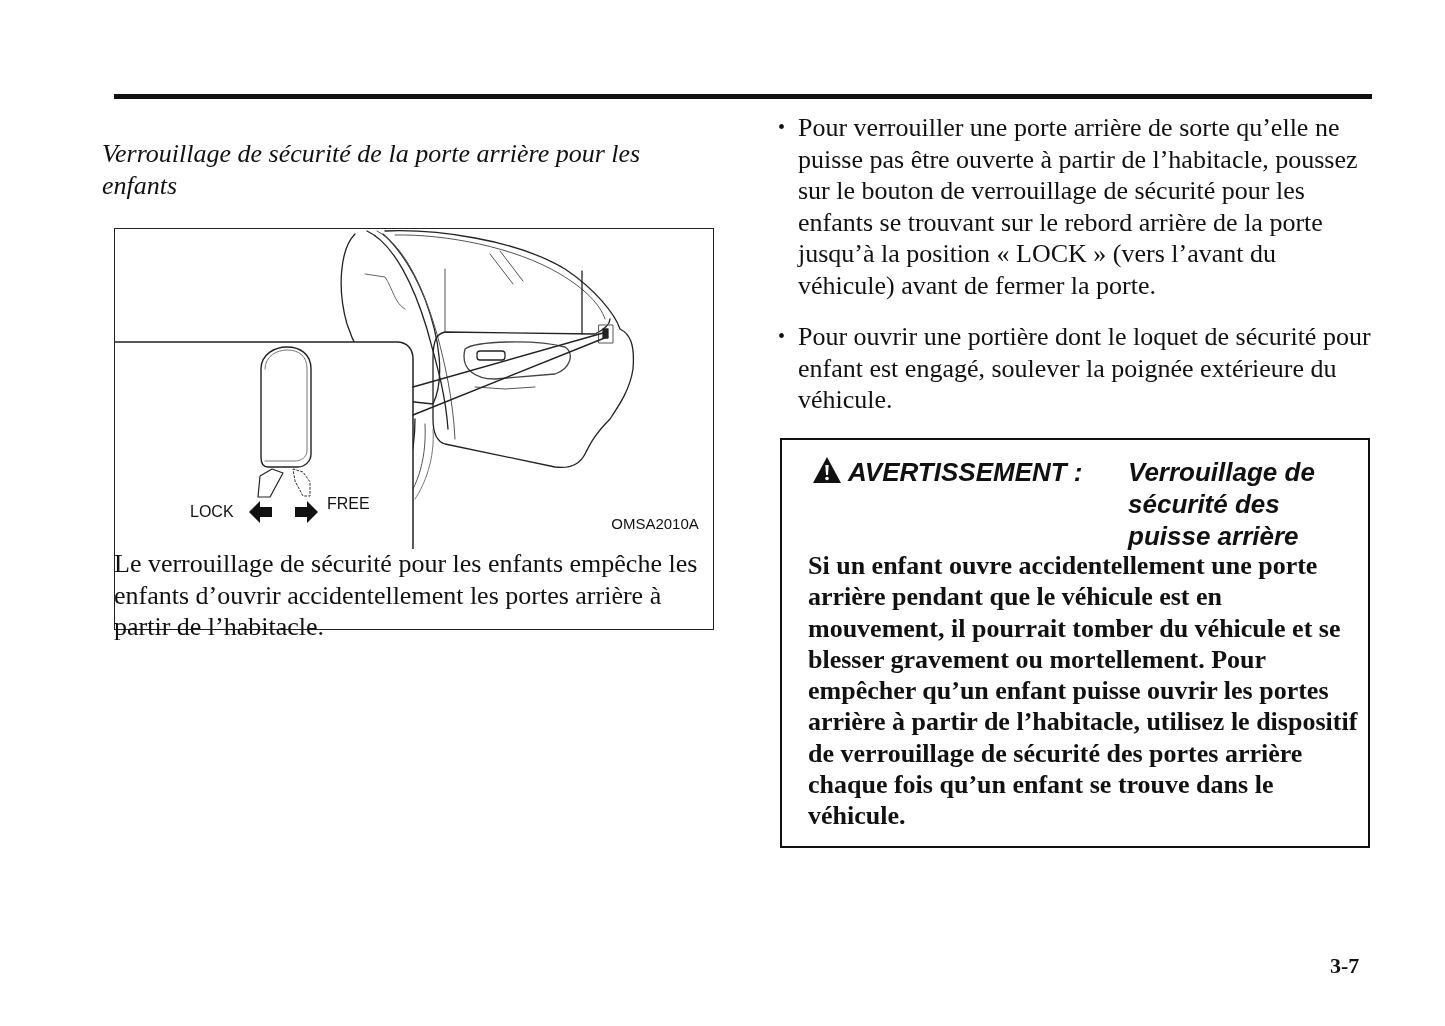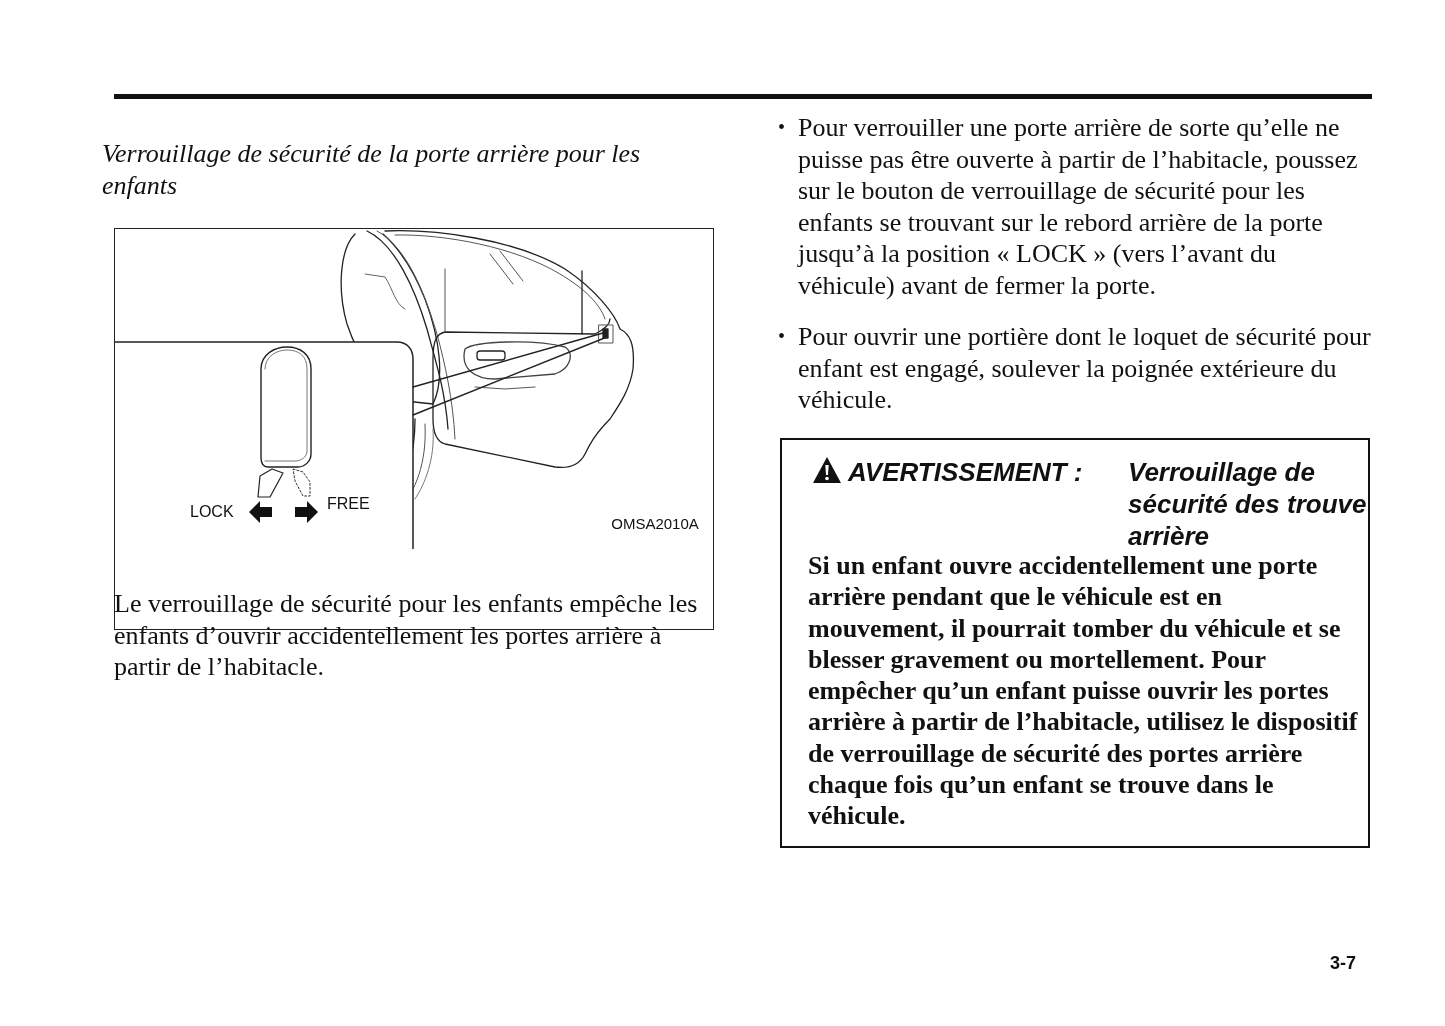--- a/index.html
+++ b/index.html
@@ -3,31 +3,31 @@
 <meta charset="utf-8">
 <style>
   html, body { margin: 0; padding: 0; background: #ffffff; }
   body { width: 1445px; height: 1026px; position: relative; overflow: hidden; color: #111; font-family: "Liberation Serif", serif; }
   .top-rule { position: absolute; left: 114px; top: 94px; width: 1258px; height: 5px; background: #111; }
   .section-title { position: absolute; left: 102px; top: 110px; width: 600px; font-family: "Liberation Serif", serif; font-style: italic; font-weight: normal; font-size: 26px; line-height: 32px; margin-top: 28px; }
   .figure { position: absolute; left: 114px; top: 188px; width: 600px; height: 402px; border: 1.5px solid #222; box-sizing: border-box; overflow: hidden; background: #fff; margin-top: 40px; }
   .figure svg { position: absolute; left: 0; top: 0; }
   .fig-label { position: absolute; font-family: "Liberation Sans", sans-serif; font-size: 16px; color: #111; }
   .fig-code { position: absolute; left: 600px; top: 515px; width: 110px; text-align: center; font-family: "Liberation Sans", sans-serif; font-size: 15px; }
-  .intro { position: absolute; left: 114px; top: 548px; width: 600px; font-size: 26px; line-height: 31.5px; margin-top: 40px; }
+  .intro { position: absolute; left: 114px; top: 548px; width: 600px; font-size: 26px; line-height: 31.5px; }
   .bullets { position: absolute; left: 778px; top: 112px; width: 600px; font-size: 26px; line-height: 31.5px; }
   .bullet { position: relative; padding-left: 20px; margin-bottom: 20px; }
   .bullet .dot { position: absolute; left: 0; top: 0; font-size: 20px; }
   .warn-box { position: absolute; left: 780px; top: 438px; width: 590px; height: 410px; border: 2.5px solid #111; box-sizing: border-box; }
   .warn-head { position: absolute; left: 30px; top: 16px; font-family: "Liberation Sans", sans-serif; font-weight: bold; font-size: 26px; line-height: 32px; font-style: italic; }
   .warn-head .lbl { display: inline-block; vertical-align: top; }
   .warn-head .topic { position: absolute; left: 316px; top: 0; width: 240px; }
   .warn-icon { display: inline-block; width: 30px; height: 28px; vertical-align: top; margin-right: 6px; margin-top: 0; }
   .warn-body { position: absolute; left: 26px; top: 110px; width: 555px; font-family: "Liberation Serif", serif; font-weight: bold; font-size: 26px; line-height: 31.3px; }
-  .page-num { position: absolute; left: 1330px; top: 953px; font-family: Liberation Sans, sans-serif; font-weight: bold; font-size: 18px; }
+  .page-num { position: absolute; left: 1330px; top: 953px; font-family: Liberation Serif, serif; font-weight: bold; font-size: 22px; }
 </style>
 </head>
 <body>
 
 <div class="top-rule"></div>
 
 <div class="section-title">Verrouillage de sécurité de la porte arrière pour les enfants</div>
 
 <div class="figure">
   <svg width="600" height="320" viewBox="0 0 600 320">
@@ -91,18 +91,18 @@
   </div>
 </div>
 
 <div class="warn-box">
   <div class="warn-head">
     <svg class="warn-icon" viewBox="0 0 30 28">
       <path d="M15 1 L29 27 L1 27 Z" fill="#111"></path>
       <path d="M13.3 9 L16.7 9 L16 19 L14 19 Z" fill="#fff"></path>
       <circle cx="15" cy="22.5" r="1.8" fill="#fff"></circle>
     </svg><span class="lbl">AVERTISSEMENT :</span>
-    <div class="topic">Verrouillage de sécurité des trouve arrière</div>
+    <div class="topic">Verrouillage de sécurité des puisse arrière</div>
   </div>
   <div class="warn-body">Si un enfant ouvre accidentellement une porte arrière pendant que le véhicule est en mouvement, il pourrait tomber du véhicule et se blesser gravement ou mortellement. Pour empêcher qu’un enfant puisse ouvrir les portes arrière à partir de l’habitacle, utilisez le dispositif de verrouillage de sécurité des portes arrière chaque fois qu’un enfant se trouve dans le véhicule.</div>
 </div>
 
 <div class="page-num">3-7</div>
 
 </body></html>

